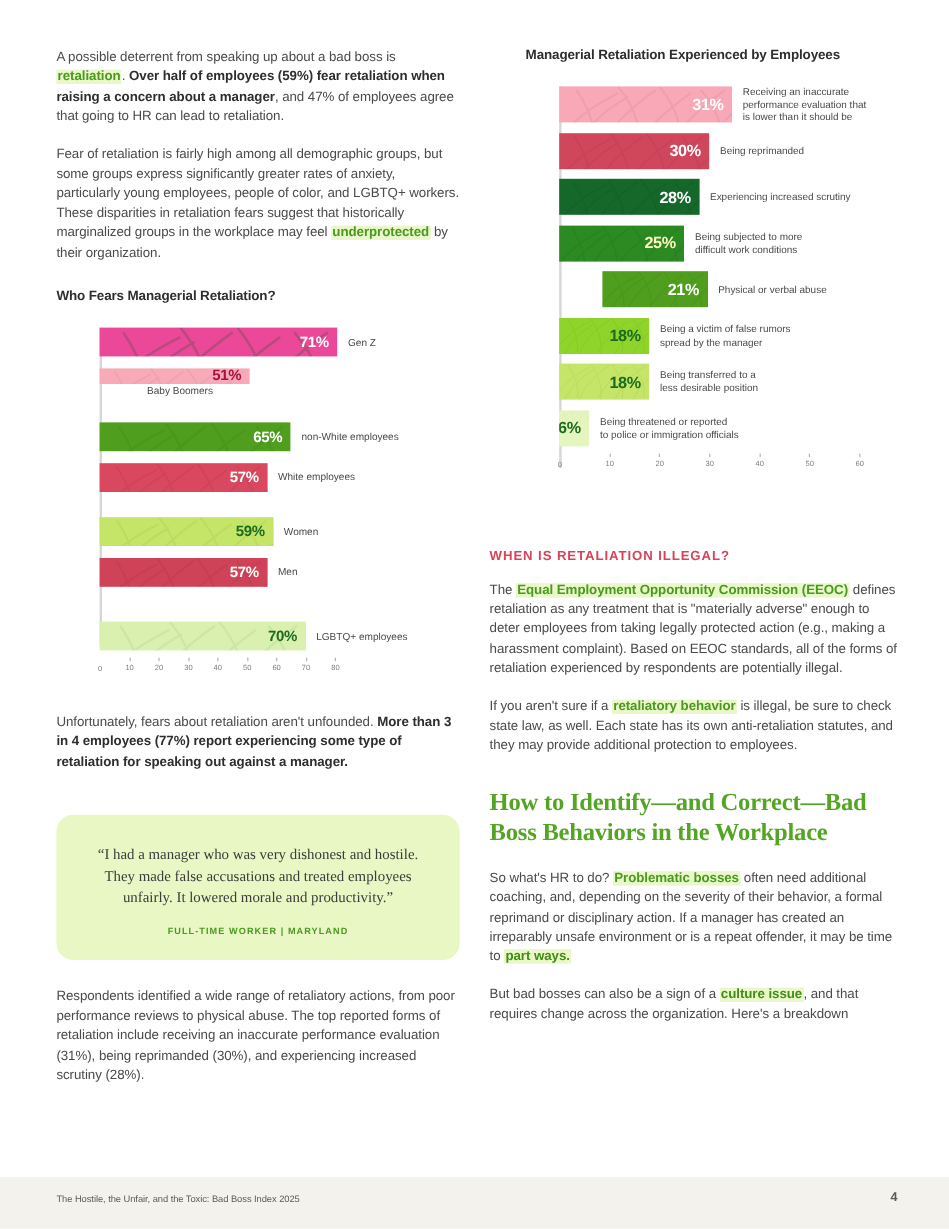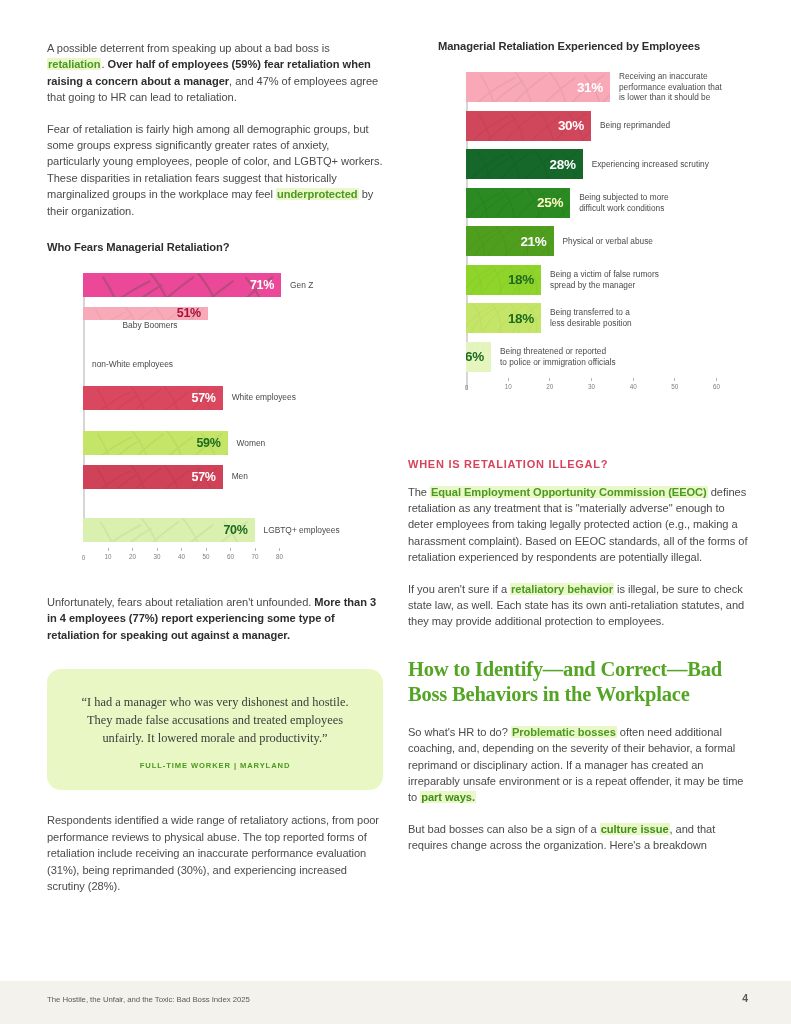--- a/index.html
+++ b/index.html
@@ -156,20 +156,37 @@
                   <path d="M34 0 C 44 12, 48 26, 46 40"></path>
                   <path d="M58 0 C 68 12, 72 26, 70 40"></path>
                   <path d="M82 2 C 92 14, 96 26, 94 38"></path>
                 </g>
               </svg>
               <span class="val" style="color:#a8123a;font-size:12.5px;">51%</span>
             </div>
             <div class="bar-label" style="font-size:8.4px;">Baby Boomers</div>
           </div>
           <div class="bar-row" style="position:absolute;left:36px;top:79px;height:24px;">
+            <div class="bar" style="width:159.25px;background:#4f9e1e;">
+              <svg class="leaf" viewBox="0 0 100 40" preserveAspectRatio="none" xmlns="http://www.w3.org/2000/svg">
+                <g fill="none" stroke="rgb(63,126,24)" stroke-width="1.1" opacity="0.45">
+                  <path d="M-2 34 C 8 18, 22 10, 34 4"></path>
+                  <path d="M6 40 C 14 24, 26 14, 40 6"></path>
+                  <path d="M22 40 C 30 22, 42 12, 56 2"></path>
+                  <path d="M42 40 C 50 24, 62 14, 76 4"></path>
+                  <path d="M62 40 C 70 22, 82 12, 96 2"></path>
+                  <path d="M82 40 C 90 24, 100 16, 104 12"></path>
+                  <path d="M10 2 C 18 14, 22 26, 20 38"></path>
+                  <path d="M34 0 C 44 12, 48 26, 46 40"></path>
+                  <path d="M58 0 C 68 12, 72 26, 70 40"></path>
+                  <path d="M82 2 C 92 14, 96 26, 94 38"></path>
+                </g>
+              </svg>
+              <span class="val" style="color:#ffffff;font-size:12.5px;">65%</span>
+            </div>
             <div class="bar-label" style="font-size:8.4px;">non-White employees</div>
           </div>
           <div class="bar-row" style="position:absolute;left:36px;top:112.5px;height:24px;">
             <div class="bar" style="width:139.65px;background:#d9485e;">
               <svg class="leaf" viewBox="0 0 100 40" preserveAspectRatio="none" xmlns="http://www.w3.org/2000/svg">
                 <g fill="none" stroke="rgb(174,58,75)" stroke-width="1.1" opacity="0.45">
                   <path d="M-2 34 C 8 18, 22 10, 34 4"></path>
                   <path d="M6 40 C 14 24, 26 14, 40 6"></path>
                   <path d="M22 40 C 30 22, 42 12, 56 2"></path>
                   <path d="M42 40 C 50 24, 62 14, 76 4"></path>
@@ -278,21 +295,21 @@
               <span style="top:5px;">70</span>
             </div>
             <div class="tick" style="left:232px;width:1px;">
               <i></i>
               <span style="top:5px;">80</span>
             </div>
           </div>
         </div>
     </div>
 
-    <p class="body" style="margin-bottom:26px;">
+    <p class="body" style="margin-bottom:36px;">
       <span>Unfortunately, fears about retaliation aren't unfounded. </span><span class="b">More than 3 in 4 employees (77%) report experiencing some type of retaliation for speaking out against a manager.</span>
     </p>
 
     <div class="quote-card">
       <p class="quote-text">“I had a manager who was very dishonest and hostile. They made false accusations and treated employees unfairly. It lowered morale and productivity.”</p>
       <p class="quote-attr">FULL-TIME WORKER | MARYLAND</p>
     </div>
 
     <p class="body">
       <span>Respondents identified a wide range of retaliatory actions, from poor performance reviews to physical abuse. The top reported forms of retaliation include receiving an inaccurate performance evaluation (31%), being reprimanded (30%), and experiencing increased scrutiny (28%).</span>
@@ -378,21 +395,21 @@
                   <path d="M10 2 C 18 14, 22 26, 20 38"></path>
                   <path d="M34 0 C 44 12, 48 26, 46 40"></path>
                   <path d="M58 0 C 68 12, 72 26, 70 40"></path>
                   <path d="M82 2 C 92 14, 96 26, 94 38"></path>
                 </g>
               </svg>
               <span class="val" style="color:#fef9c3;font-size:13.5px;">25%</span>
             </div>
             <div class="bar-label" style="font-size:8.3px;">Being subjected to more<br>difficult work conditions</div>
           </div>
-          <div class="bar-row" style="position:absolute;left:58px;top:154px;height:30px;">
+          <div class="bar-row" style="position:absolute;left:58px;top:154px;height:30px;padding-left:36px;">
             <div class="bar" style="width:87.5px;background:#4f9e1e;">
               <svg class="leaf" viewBox="0 0 100 40" preserveAspectRatio="none" xmlns="http://www.w3.org/2000/svg">
                 <g fill="none" stroke="rgb(63,126,24)" stroke-width="1.1" opacity="0.45">
                   <path d="M-2 34 C 8 18, 22 10, 34 4"></path>
                   <path d="M6 40 C 14 24, 26 14, 40 6"></path>
                   <path d="M22 40 C 30 22, 42 12, 56 2"></path>
                   <path d="M42 40 C 50 24, 62 14, 76 4"></path>
                   <path d="M62 40 C 70 22, 82 12, 96 2"></path>
                   <path d="M82 40 C 90 24, 100 16, 104 12"></path>
                   <path d="M10 2 C 18 14, 22 26, 20 38"></path>

